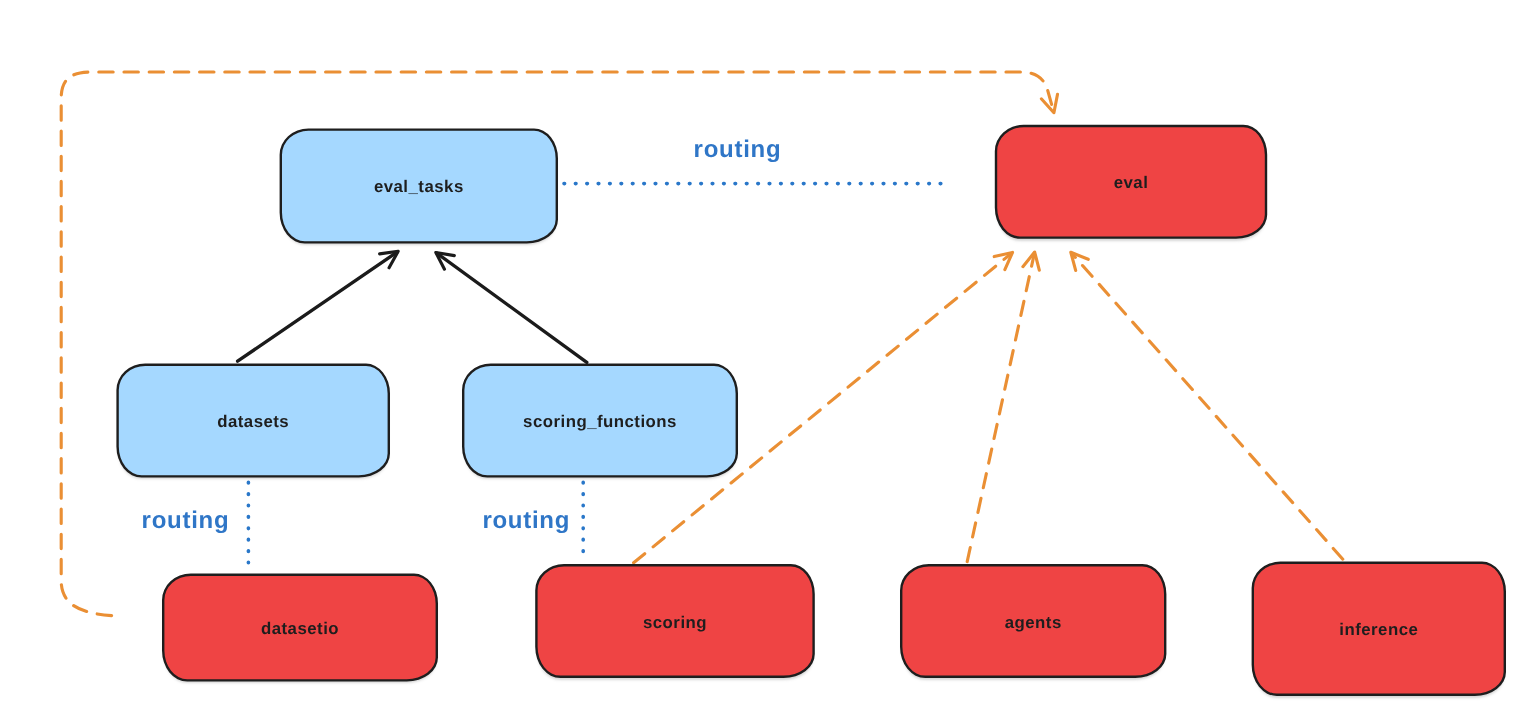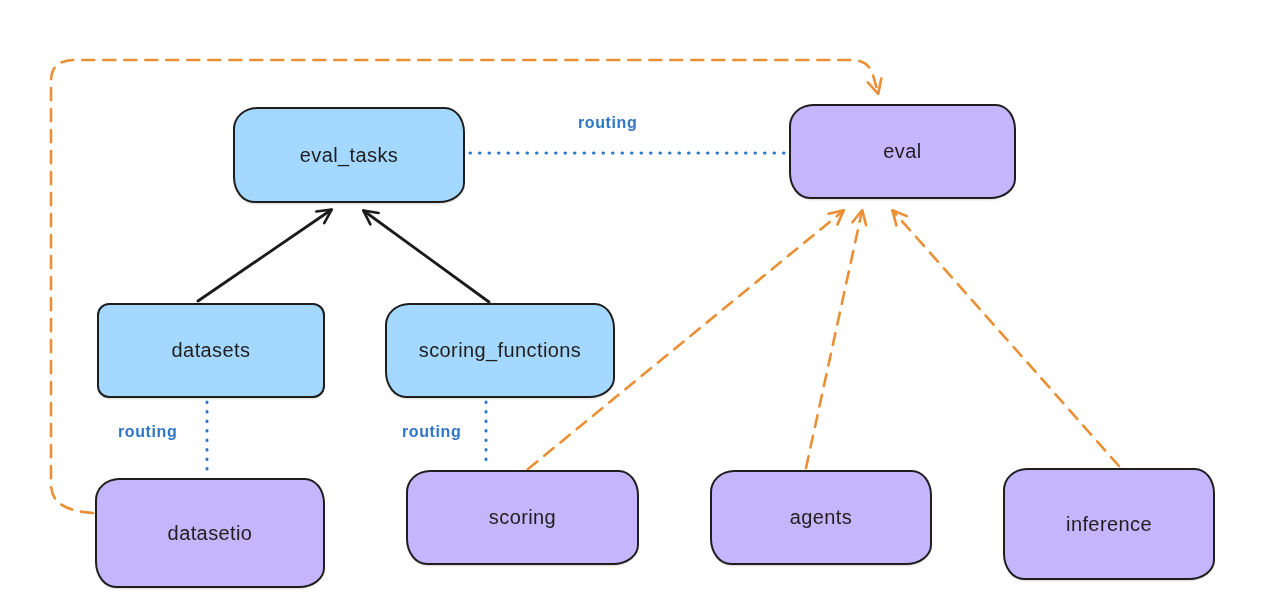--- a/index.html
+++ b/index.html
@@ -9,30 +9,31 @@
     background:#ffffff;
     font-family:"Liberation Sans", sans-serif;
     overflow:hidden;
   }
   .edges{position:absolute;left:0;top:0;width:1280px;height:596px;}
   .node{
     position:absolute;
     display:flex;align-items:center;justify-content:center;
     border:2.5px solid #1e1e1e;
     border-radius:24px 20px 26px 21px / 22px 25px 20px 26px;
-    font-size:20px;color:#1e1e1e;
+    font-size:14px;color:#1e1e1e;
     letter-spacing:.4px;
     box-shadow:0 3px 2px -2px rgba(100,100,100,.25);
     box-sizing:border-box;
+    font-weight:bold;
   }
   .node.blue{background:#a5d8ff;}
-  .node.green{background:#c4b5fd;}
+  .node.green{background:#ef4444;margin-left:40px;}
   .edge-label{
     position:absolute;
-    color:#2f76c7;font-weight:700;font-size:16px;letter-spacing:.6px;
+    color:#2f76c7;font-weight:700;font-size:20px;letter-spacing:.6px;
   }
 </style>
 </head>
 <body>
 
 <div class="canvas">
 
   <svg class="edges" width="1280" height="596" viewBox="0 0 1280 596" fill="none" xmlns="http://www.w3.org/2000/svg">
     <defs>
       <marker id="arrow-black" markerWidth="22" markerHeight="22" refX="16" refY="10" orient="auto" markerUnits="userSpaceOnUse">
@@ -57,29 +58,29 @@
   </svg>
 
   <div class="node blue" style="left:233px;top:107px;width:232px;height:96px;">
     <span>eval_tasks</span>
   </div>
 
   <div class="node green" style="left:789px;top:104px;width:227px;height:95px;">
     <span>eval</span>
   </div>
 
-  <div class="node blue" style="left:97px;top:303px;width:228px;height:95px;border-radius:12px;">
+  <div class="node blue" style="left:97px;top:303px;width:228px;height:95px;">
     <span>datasets</span>
   </div>
 
   <div class="node blue" style="left:385px;top:303px;width:230px;height:95px;">
     <span>scoring_functions</span>
   </div>
 
-  <div class="node green" style="left:95px;top:478px;width:230px;height:110px;">
+  <div class="node green" style="left:95px;top:478px;width:230px;height:90px;">
     <span>datasetio</span>
   </div>
 
   <div class="node green" style="left:406px;top:470px;width:233px;height:95px;">
     <span>scoring</span>
   </div>
 
   <div class="node green" style="left:710px;top:470px;width:222px;height:95px;text-align:right;">
     <span>agents</span>
   </div>

